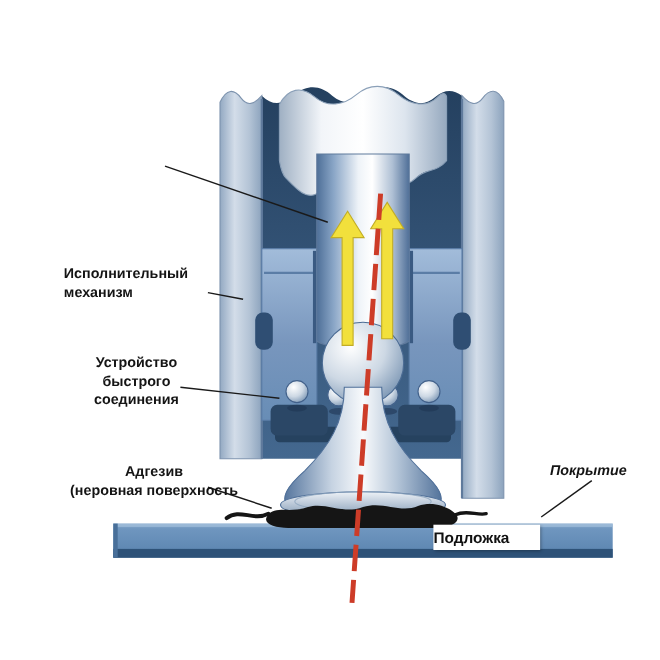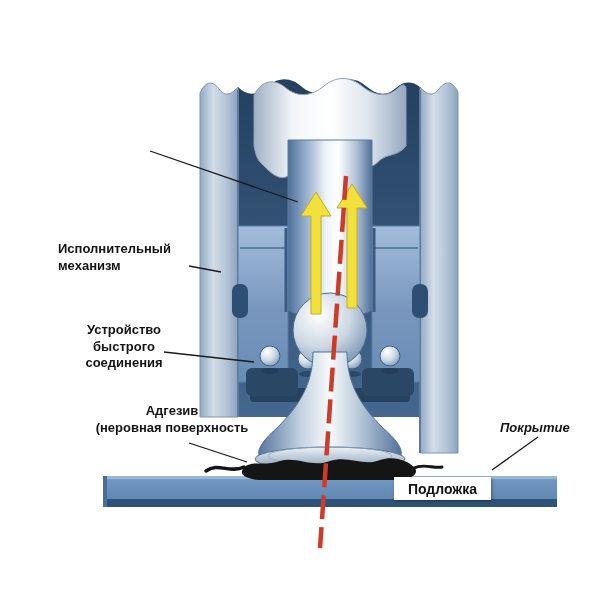--- a/index.html
+++ b/index.html
@@ -16,21 +16,21 @@
     color:#141414;
     white-space:pre-line;
   }
   .lbl-center{text-align:center;}
   .lbl-italic{font-style:italic;}
   .substrate-box{
     position:absolute;
     left:394px;top:477px;width:97px;height:23px;
     background:#ffffff;
     box-shadow:1px 1px 3px rgba(0,0,0,0.35);
-    display:flex;align-items:center;justify-content:center;
+    display:flex;align-items:center;justify-content:flex-start;
     font-weight:bold;font-size:14px;color:#111111;
   }
 </style>
 </head>
 <body>
 
 <div id="stage">
 
   <svg id="diagram-svg" width="600" height="600" viewBox="0 0 600 600">
     <defs>
@@ -162,21 +162,21 @@
   </svg>
 
 
   <div class="lbl lbl-center" style="left:76px;top:322px;width:96px;">Устройство
 быстрого
 соединения</div>
 
   <div class="lbl" style="left:58px;top:241px;">Исполнительный
 механизм</div>
 
-  <div class="lbl lbl-center" style="left:62px;top:403px;width:156px;margin-left:32px;">Адгезив
+  <div class="lbl lbl-center" style="left:62px;top:421px;width:156px;">Адгезив
 (неровная поверхность</div>
 
   <div class="lbl lbl-italic" style="left:500px;top:420px;">Покрытие</div>
 
   <div class="substrate-box">
     <span>Подложка</span>
   </div>
 
 </div>
 

